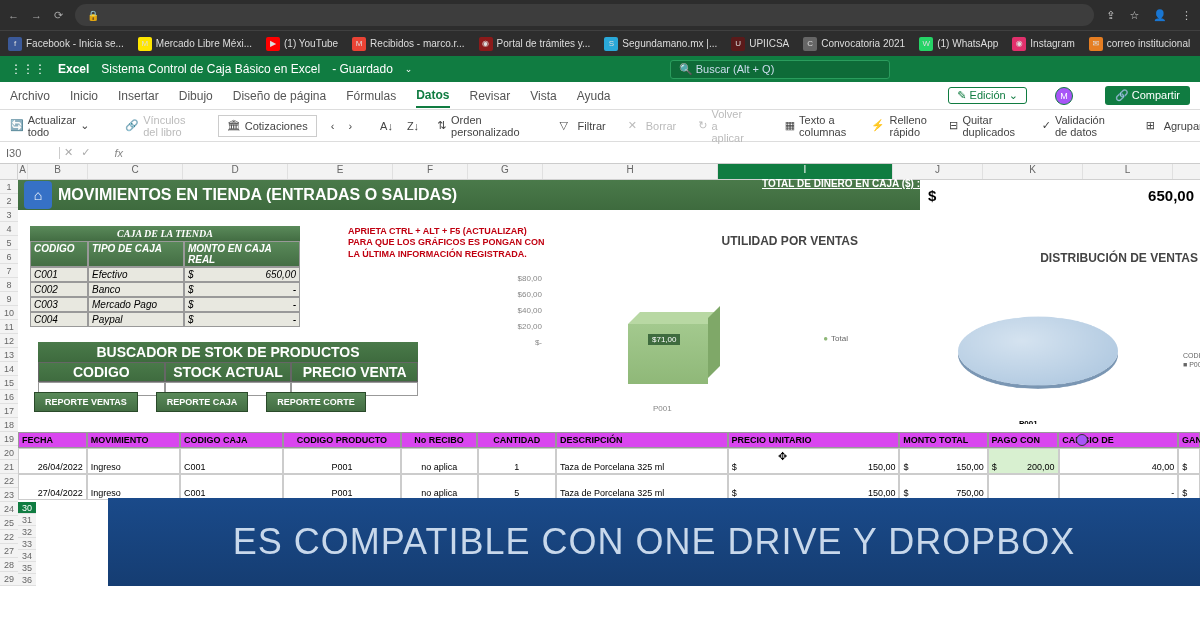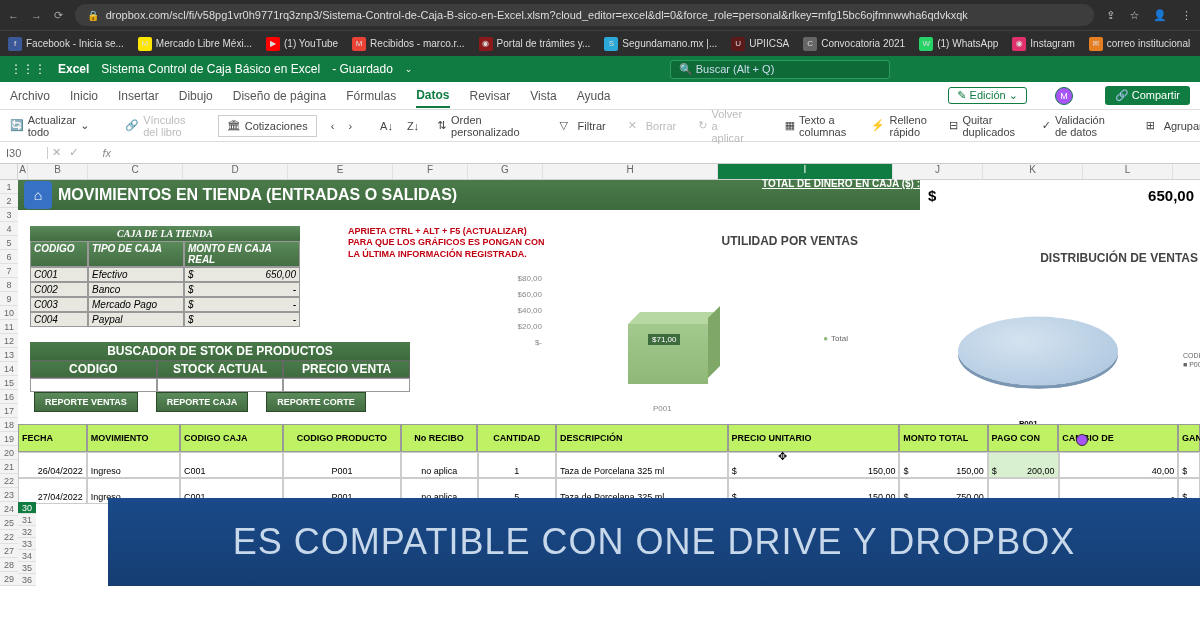--- a/index.html
+++ b/index.html
@@ -32,21 +32,21 @@
 
 
 .toolbar { background:#fff; height:32px; display:flex; align-items:center; padding:0 6px; gap:14px; font-size:11px; color:#444; border-bottom:1px solid #ddd; }
 .tbtn { display:flex; align-items:center; gap:4px; cursor:pointer; padding:2px 4px; }
 .tbtn .ico { width:14px; height:14px; display:inline-block; }
 .disabled { color:#bbb; }
 .divider { width:1px; height:18px; background:#ddd; }
 
 
 .fbar { height:22px; display:flex; align-items:center; border-bottom:1px solid #ccc; font-size:11px; }
-.namebox { width:48px; padding:0 6px; border-right:1px solid #ccc; color:#666; }
+.namebox { width:60px; padding:0 6px; border-right:1px solid #ccc; color:#666; }
 .fx-ico { padding:0 8px; color:#888; font-style:italic;margin-left:12px; }
 .fbar-icons { padding:0 4px; color:#aaa; display:flex; gap:8px; }
 
 
 .col-hdrs { height:16px; display:flex; background:#f3f3f3; border-bottom:1px solid #d0d0d0; font-size:10px; color:#666; }
 .rownum-spacer { width:18px; border-right:1px solid #d0d0d0; }
 .colh { text-align:center; border-right:1px solid #e0e0e0; }
 .colA{width:10px}.colB{width:60px}.colC{width:95px}.colD{width:105px}.colE{width:105px}.colF{width:75px}.colG{width:75px}.colH{width:175px}.colI{width:175px}.colJ{width:90px}.colK{width:100px}.colL{width:90px}
 .colh.sel { background:#107c41; color:#fff; }
 
@@ -72,21 +72,21 @@
 .caja-hdr { display:flex; background:linear-gradient(#5a8a5a,#436d43); color:#fff; font-weight:700; font-style:italic; font-family:"Times New Roman",serif; }
 .caja-hdr div,.caja-row div { padding:1px 3px; border:1px solid #999; }
 .caja-row { display:flex; background:#e8e8e0; font-style:italic; font-family:"Times New Roman",serif; }
 .cc1{width:58px}.cc2{width:96px}.cc3{width:116px;display:flex;}
 .cc3 .d{width:14px;}.cc3 .v{flex:1;text-align:right;}
 
 
 .instr { position:absolute; top:46px; left:330px; width:200px; font-size:9px; font-weight:700; color:#c00010; line-height:1.25; }
 
 
-.busc { position:absolute; top:162px; left:12px; width:380px; font-size:12px; }
+.busc { position:absolute; top:162px; left:20px; width:380px; font-size:14px; }
 .busc-title { background:linear-gradient(#4a7a4a,#3e6b3e); color:#fff; text-align:center; font-weight:700; padding:2px; }
 .busc-hdr { display:flex; background:linear-gradient(#4a7a4a,#3e6b3e); color:#fff; font-weight:700; text-align:center; }
 .busc-hdr div { flex:1; padding:1px; border:1px solid #666; }
 .busc-row { display:flex; background:#fff; }
 .busc-row div { flex:1; height:14px; border:1px solid #999; }
 
 
 .rpts { position:absolute; top:212px; left:16px; display:flex; gap:18px; }
 .rpt-btn { background:linear-gradient(#5a8a5a,#436d43); color:#fff; font-size:9px; font-weight:700; padding:4px 10px; border:1px solid #2a4a2a; cursor:pointer; }
 
@@ -104,21 +104,21 @@
 .legend1::before { content:"●"; color:#8fb878; margin-right:3px; }
 
 .chart2 { position:absolute; top:71px; left:880px; width:300px; height:190px; }
 .pie { position:absolute; left:60px; top:40px; width:160px; height:120px; border-radius:50%; background:radial-gradient(ellipse at 40% 35%,#d5e3f0,#a8c3dd); transform:rotateX(55deg); box-shadow:0 6px 0 #7a96b3; }
 .pie-lbl { position:absolute; left:120px; top:168px; font-size:8px; font-weight:700; text-align:center; }
 .legend2 { position:absolute; right:-20px; top:100px; font-size:7px; color:#666; line-height:1.3; }
 
 
 .mov-tbl { position:absolute; top:244px; left:0; right:0; font-size:9px; }
 .mov-hdr { display:flex; background:#fff; }
-.mov-hdr div { border:1px solid #999; padding:8px 3px; font-weight:700; background:#bef264; }
+.mov-hdr div { border:1px solid #999; padding:2px 3px; font-weight:700; background:#d946ef;margin-top:8px; }
 .mov-row { display:flex; }
 .mov-row div { border:1px solid #ccc; padding:12px 3px; height:12px; line-height:12px; }
 .m1{width:70px}.m2{width:95px}.m3{width:105px}.m4{width:120px;text-align:center}.m5{width:78px;text-align:center}.m6{width:80px;text-align:center}.m7{width:175px}.m8{width:175px}.m9{width:90px}.m10{width:72px}.m11{width:122px}.m12{width:22px}
 .num { text-align:right; }
 .cursym { display:flex; }
 .cursym .s { width:12px; }
 .cursym .n { flex:1; text-align:right; }
 .pago-cell { background:#d8f0d0; }
 .cursor-ico { position:absolute; top:270px; left:760px; font-size:11px; color:#000; }
 .avatar-mini { position:absolute; top:254px; left:1058px; width:12px; height:12px; border-radius:50%; background:#a855f7; border:1px solid #333; }
@@ -134,21 +134,20 @@
 <body>
 
 <div class="browser-bar">
   <div class="nav-arrows">
     <span>←</span>
     <span>→</span>
     <span>⟳</span>
   </div>
   <div class="url-box">
     <span class="lock">🔒</span>
-    <span>dropbox.com/scl/fi/v58pg1vr0h9771rq3znp3/Sistema-Control-de-Caja-B-sico-en-Excel.xlsm?cloud_editor=excel&amp;dl=0&amp;force_role=personal&amp;rlkey=mfg15bc6ojfmnwwha6qdvkxqk</span>
   </div>
   <div class="browser-right">
     <span>⇪</span>
     <span>☆</span>
     <span>👤</span>
     <span>⋮</span>
   </div>
 </div>
 
 <div class="bookmarks">

